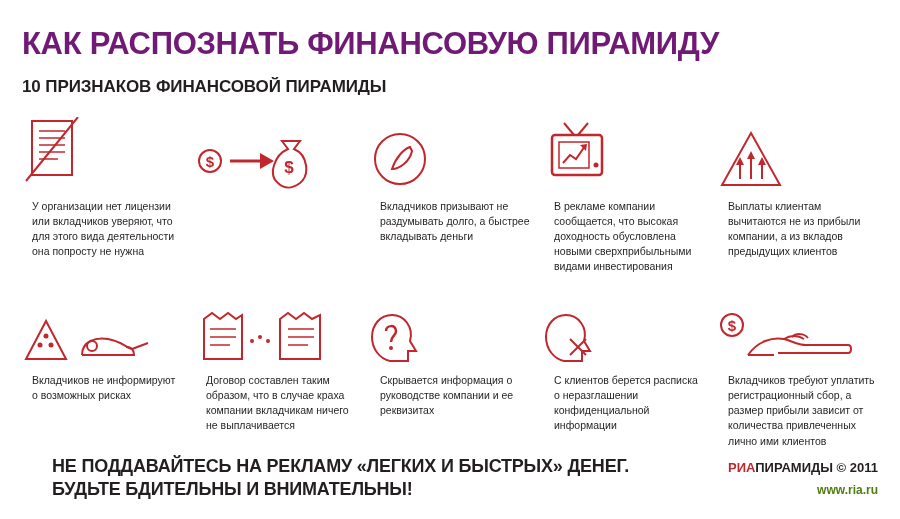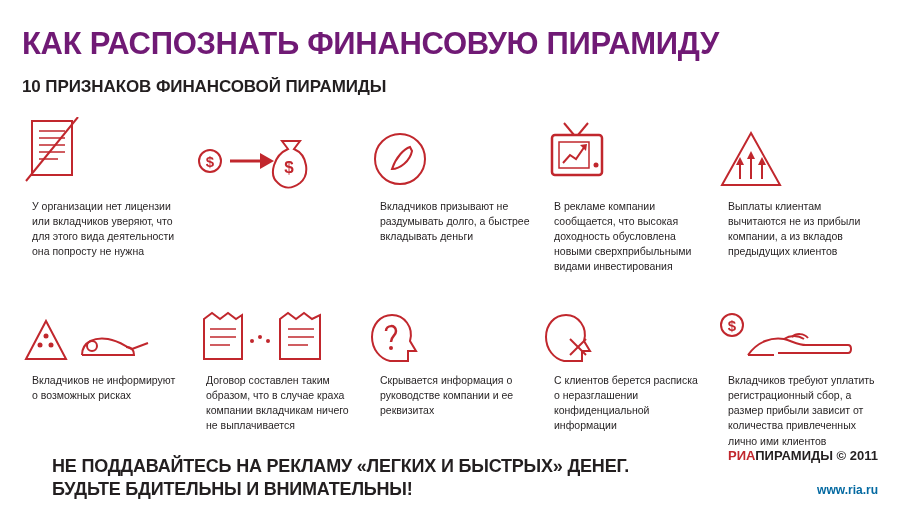--- a/index.html
+++ b/index.html
@@ -88,22 +88,22 @@
     color: #231f20;
     letter-spacing: 0px;
   }
   .credit-logo .ria {
     color: #c1272d;
     text-align: right;
   }
   .credit-url {
     font-size: 12px;
     font-weight: bold;
-    color: #0369a1;
-    margin-top: 20px;
+    color: #4d7c0f;
+    margin-top: 8px;
   }
 </style>
 </head>
 <body>
 
 <div class="page">
 
   <div class="main-title">КАК РАСПОЗНАТЬ ФИНАНСОВУЮ ПИРАМИДУ</div>
   <div class="subtitle">10 ПРИЗНАКОВ ФИНАНСОВОЙ ПИРАМИДЫ</div>
 

